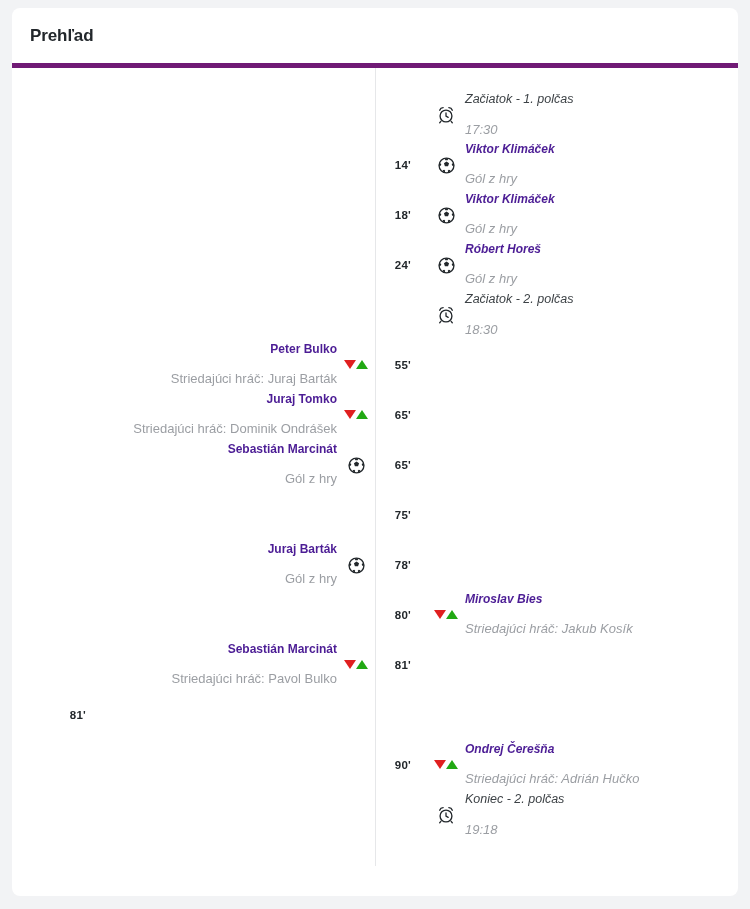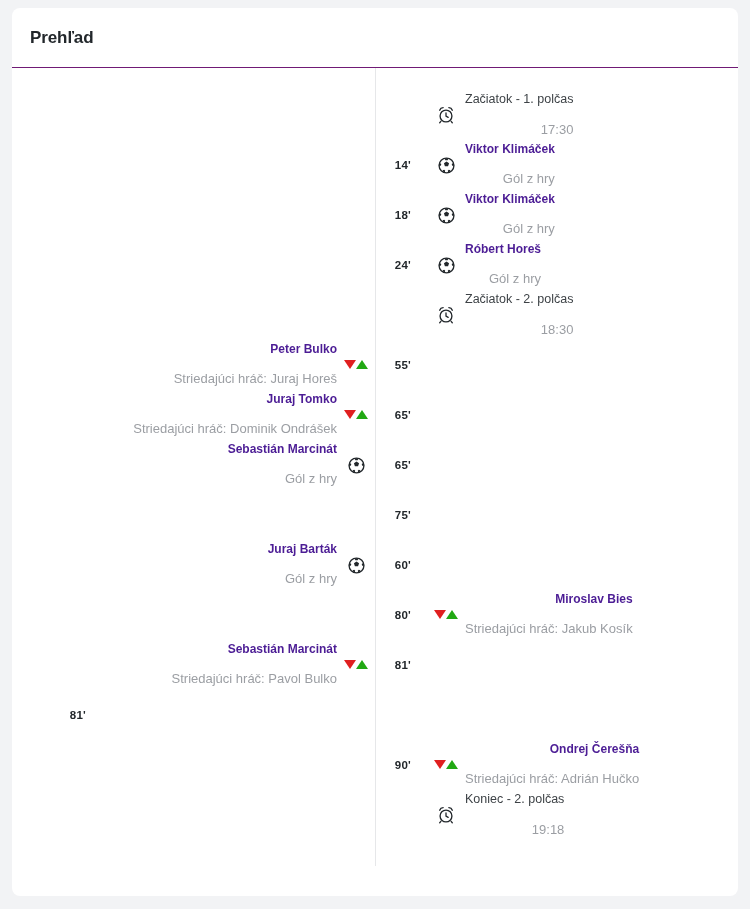--- a/index.html
+++ b/index.html
@@ -26,21 +26,21 @@
     height: 888px;
     overflow: hidden;
     box-shadow: 0 0 0 0 rgba(0,0,0,0);
   }
 
   .card-header {
     height: 60px;
     display: flex;
     align-items: center;
     padding: 0 18px;
-    border-bottom: 1px solid #701a75;
+    border-bottom: 5px solid #701a75;
   }
 
   .card-title {
     font-size: 17px;
     font-weight: bold;
     color: #22272b;
     letter-spacing: -0.1px;
   }
 
   .timeline {
@@ -111,21 +111,21 @@
     justify-content: center;
     align-items: center;
   }
 
   .side-right {
     flex: 1;
     display: flex;
     justify-content: flex-start;
     align-items: center;
   }
-  .side-right .texts { text-align: right; }
+  .side-right .texts { text-align: left; font-style: italic; }
 
   .texts { line-height: 1.25; }
 
   .ev-title {
     font-size: 12px;
     font-weight: bold;
     color: #4c1d95;
     white-space: nowrap;
   }
   .ev-sub {
@@ -302,21 +302,21 @@
               <div class="texts">
                 <div class="ev-title plain">Začiatok - 2. polčas</div>
                 <div class="ev-sub">18:30</div>
               </div>
             </div>
           </div>
           <div class="row">
             <div class="side-left">
               <div class="texts">
                 <div class="ev-title">Peter Bulko</div>
-                <div class="ev-sub">Striedajúci hráč: Juraj Horeš</div>
+                <div class="ev-sub">Striedajúci hráč: Juraj Barták</div>
               </div>
             </div>
             <div class="icon-left">
               <span class="ico sub-arrows">
                 <span class="tri-down"></span>
                 <span class="tri-up"></span>
               </span>
             </div>
             <div class="minute">55'</div>
             <div class="spacer-center"></div>
@@ -388,21 +388,21 @@
                   <circle cx="12" cy="12" r="10.5" fill="none" stroke="#22272b" stroke-width="1.9"></circle>
                   <path fill="#22272b" d="M12 6.2l3.6 2.6-1.38 4.25h-4.44L8.4 8.8z"></path>
                   <path fill="#22272b" d="M12 1.6l2.2 1.5-.5 1.5h-3.4l-.5-1.5z"></path>
                   <path fill="#22272b" d="M2.6 8.5l2.1 1.5-.8 2.5-1.9.05-.6-2z"></path>
                   <path fill="#22272b" d="M21.4 8.5l-2.1 1.5.8 2.5 1.9.05.6-2z"></path>
                   <path fill="#22272b" d="M6.6 18.6l.8 2.2 2.2.6.6-1.9-1.4-1.6z"></path>
                   <path fill="#22272b" d="M17.4 18.6l-.8 2.2-2.2.6-.6-1.9 1.4-1.6z"></path>
                 </svg>
               </span>
             </div>
-            <div class="minute">60'</div>
+            <div class="minute">78'</div>
             <div class="spacer-center"></div>
             <div class="icon-right"></div>
             <div class="side-right"></div>
           </div>
           <div class="row">
             <div class="side-left"></div>
             <div class="icon-left"></div>
             <div class="minute">80'</div>
             <div class="spacer-center"></div>
             <div class="icon-right">

